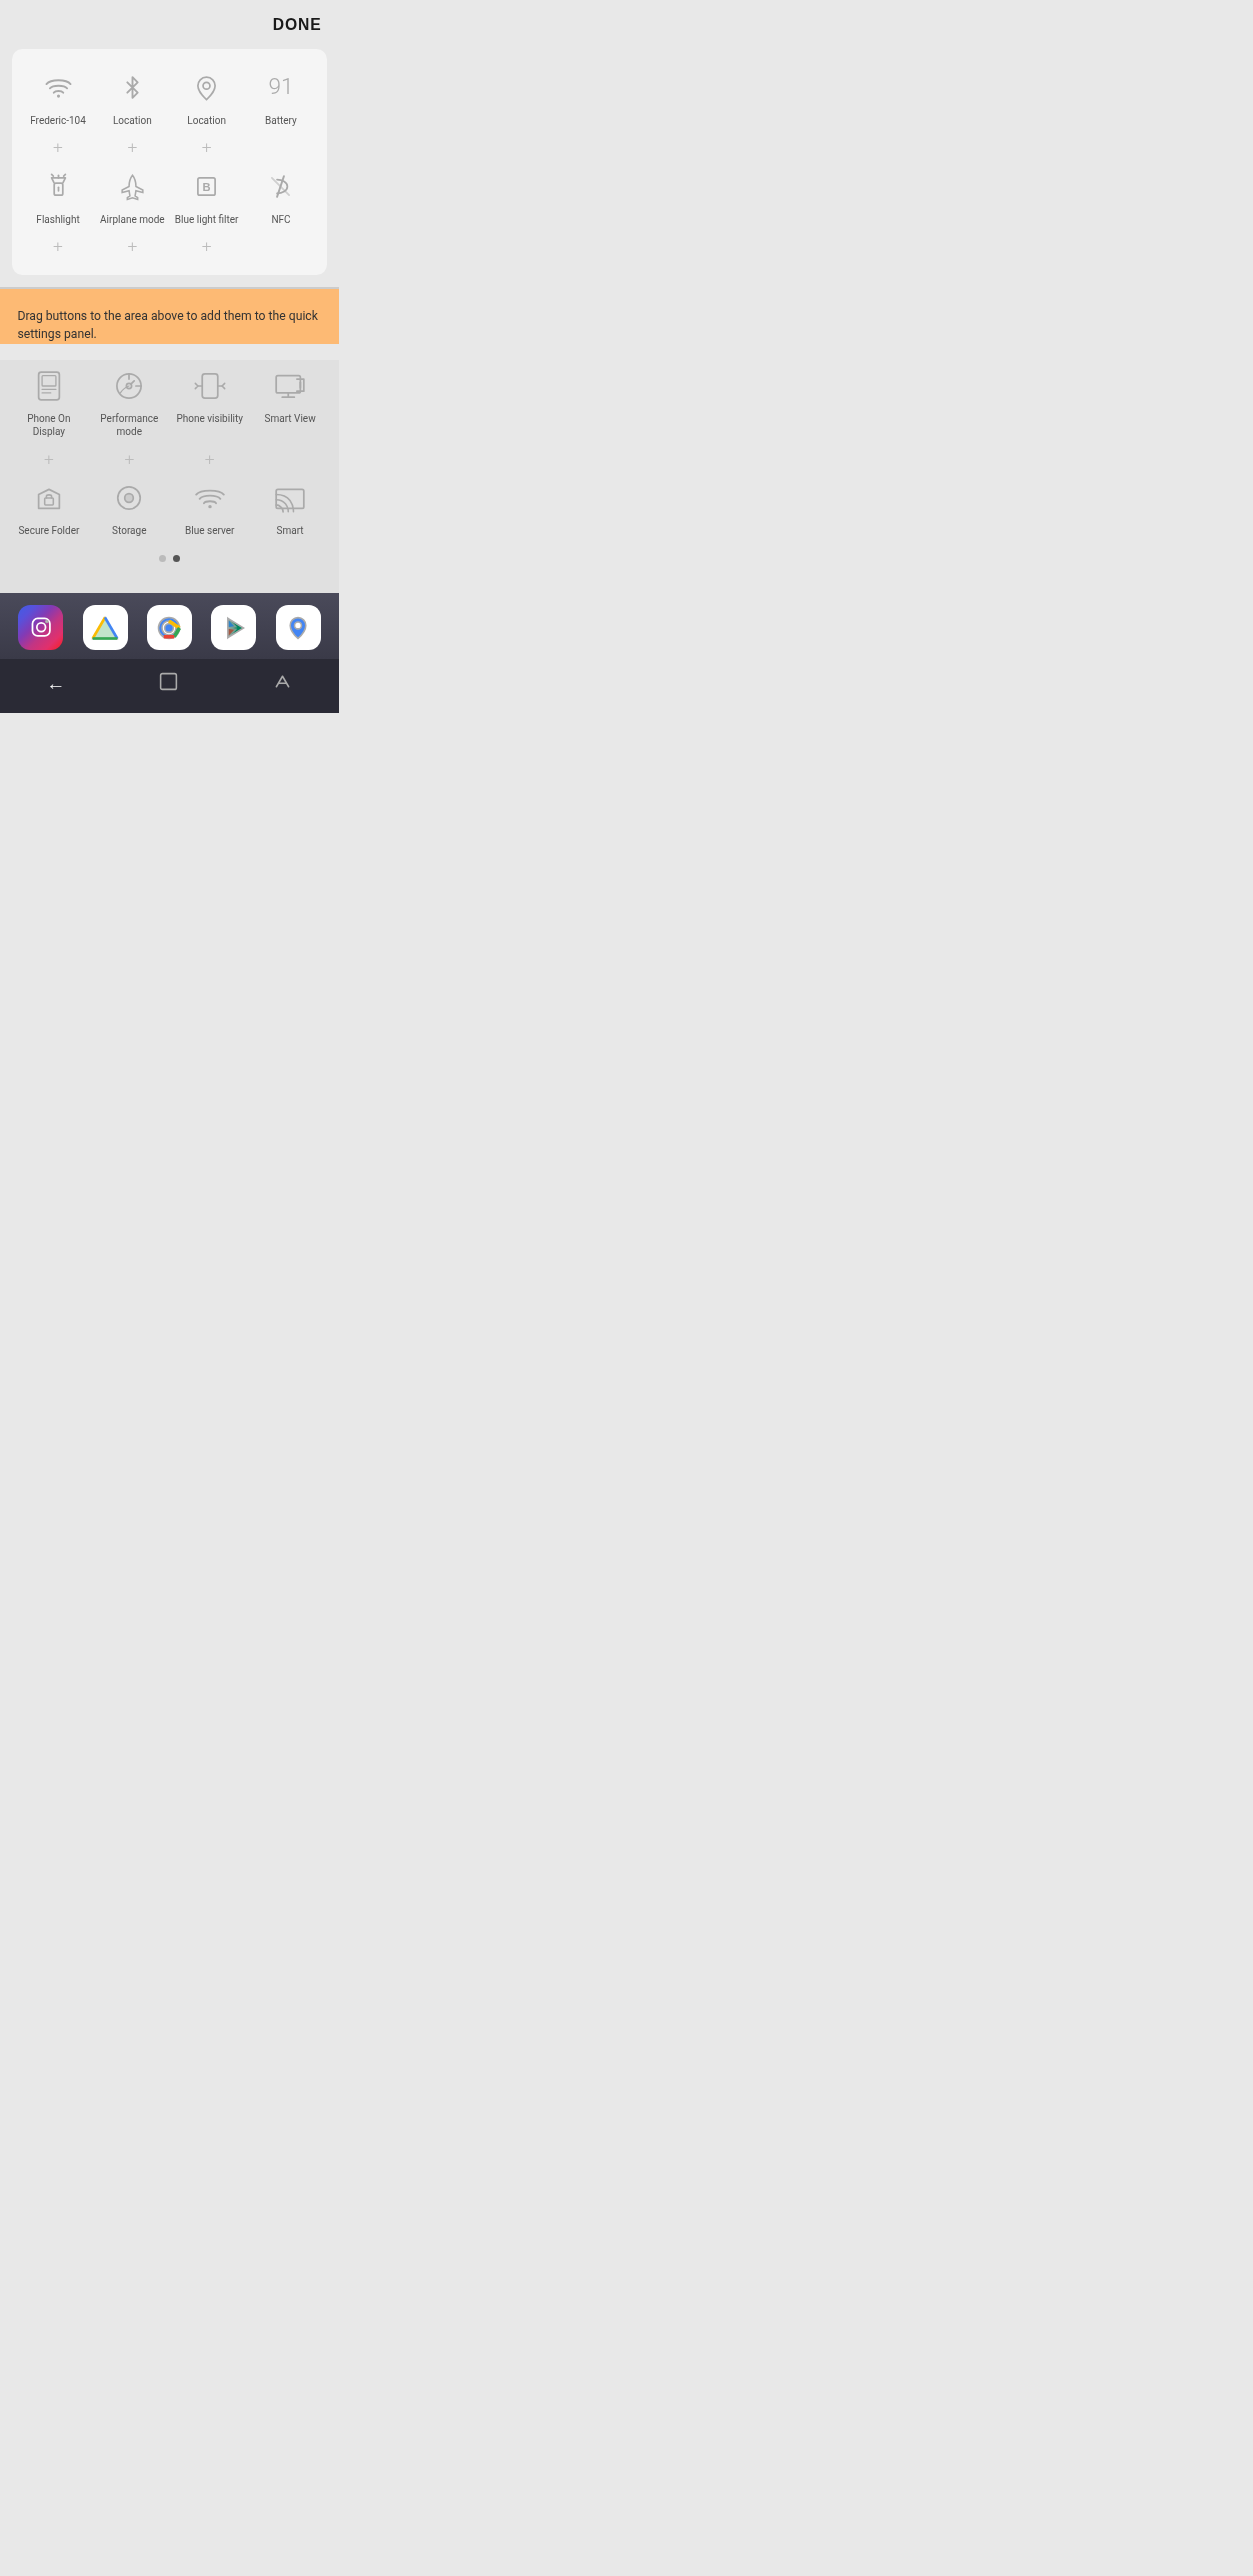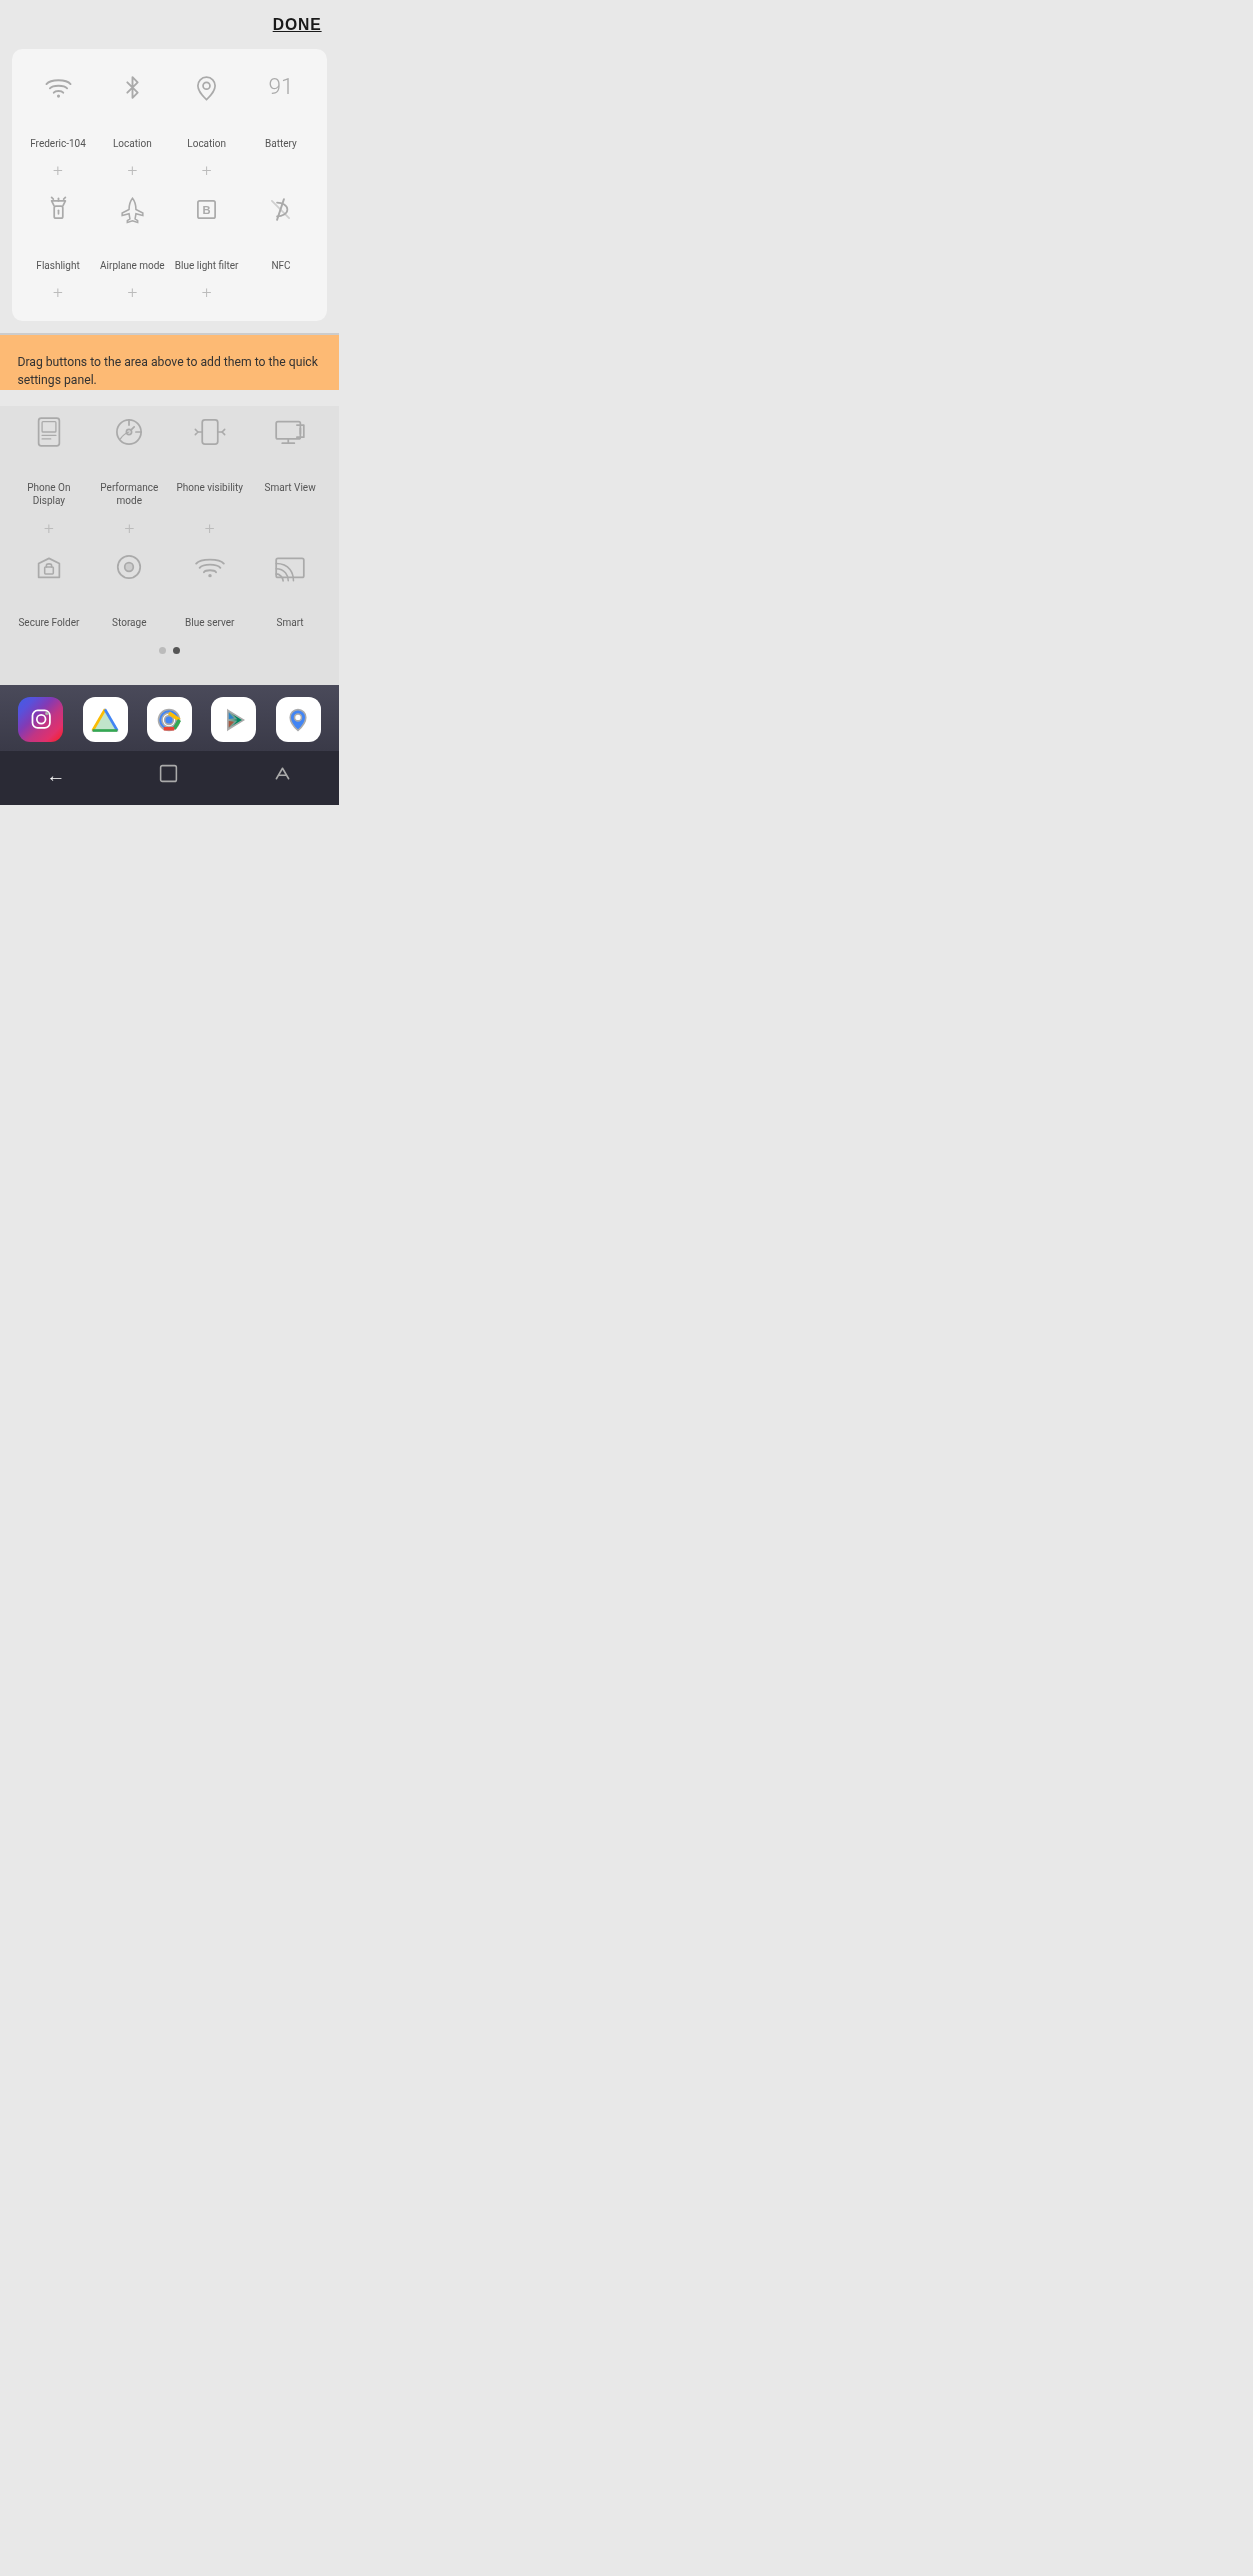--- a/index.html
+++ b/index.html
@@ -18,21 +18,20 @@
       text-align: right;
     }
     .done-btn {
       font-size: 15.7px;
       font-weight: 700;
       color: #1a1a1a;
       letter-spacing: 0.9px;
       background: none;
       border: none;
       cursor: pointer;
-      text-decoration: underline;
     }
 
     
     .active-panel {
       margin: 7px 12.2px 12.2px 12.2px;
       background: #f5f5f5;
       border-radius: 10.4px;
       padding: 12.2px 8.7px 15.7px 8.7px;
     }
 
@@ -60,21 +59,20 @@
       font-weight: 300;
     }
 
     .tile {
       width: 70px;
       display: flex;
       flex-direction: column;
       align-items: center;
       padding: 7px 1.7px 3.5px 1.7px;
       cursor: pointer;
-      gap: 23px;
     }
     .tile-icon {
       width: 38px;
       height: 38px;
       display: flex;
       align-items: center;
       justify-content: center;
       margin-bottom: 7px;
     }
     .tile-label {

